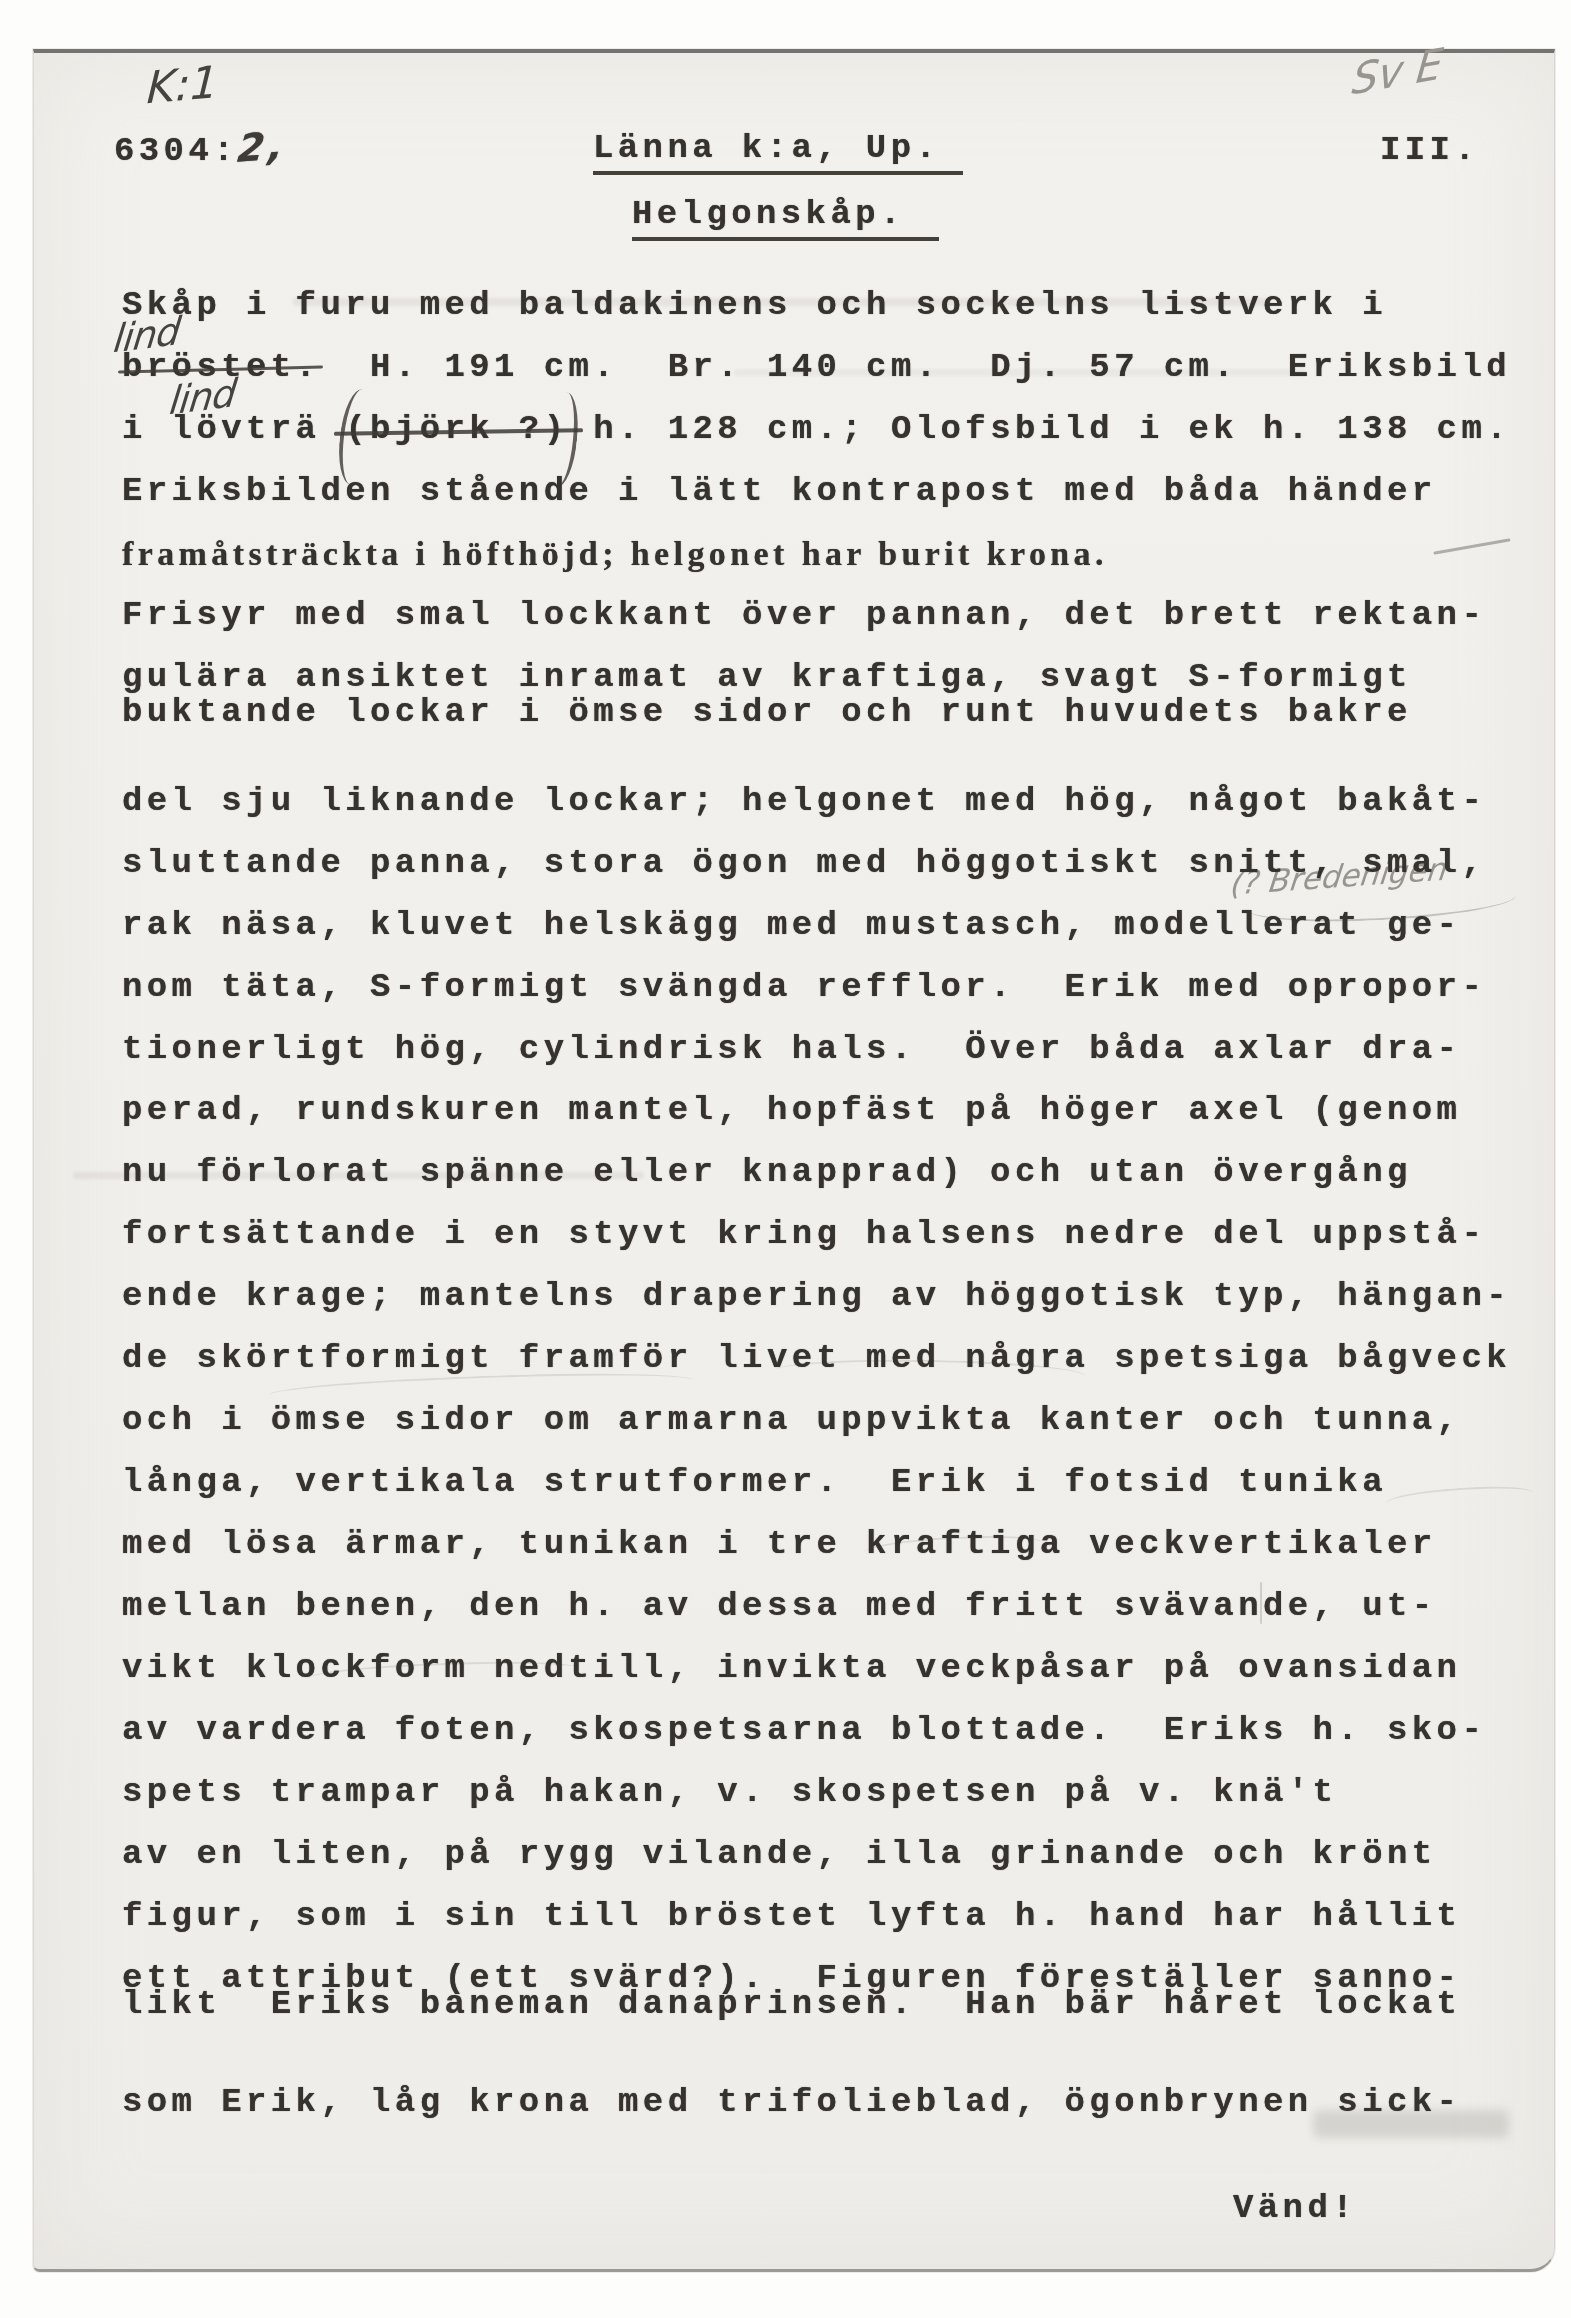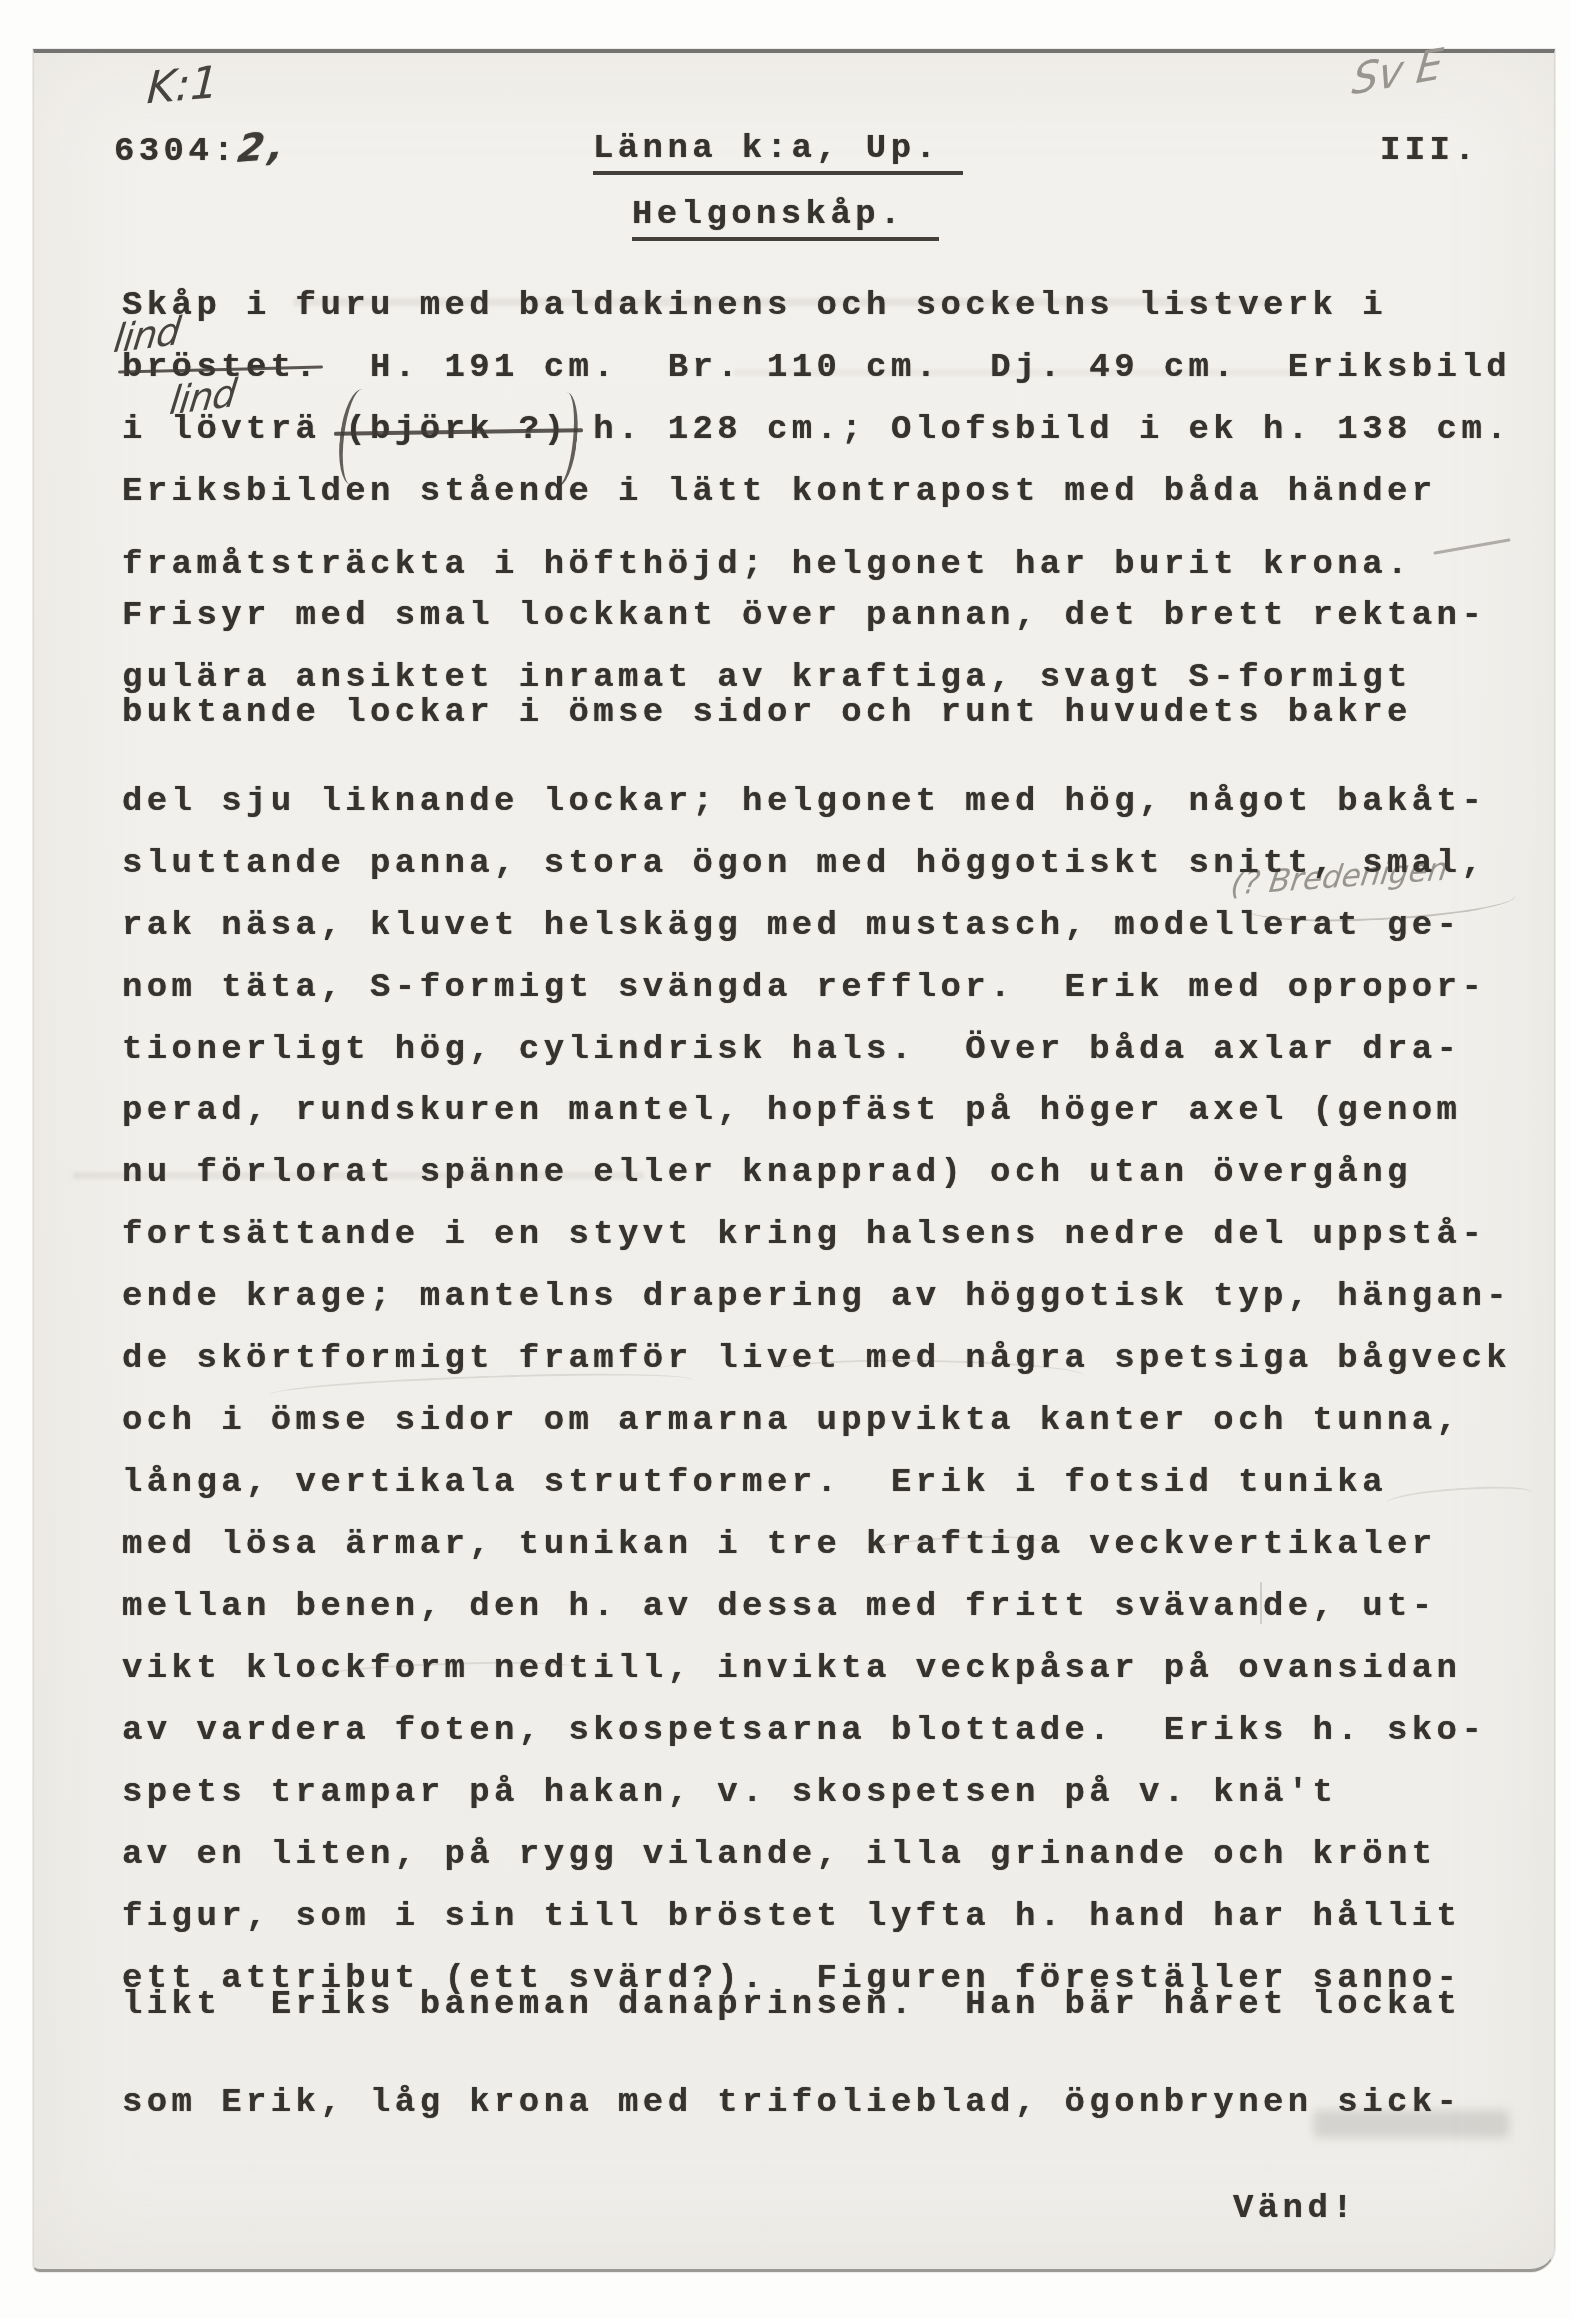--- a/index.html
+++ b/index.html
@@ -90,24 +90,24 @@
 
     <span class="tw underlined pad-r2" style="left:632px;top:196px;">Helgonskåp.</span>
   </div>
 
   <span class="hand ink" style="left:114px;top:313px;font-size:38px;transform:rotate(-7deg) skewX(-14deg);letter-spacing:-0.8px;">lind</span>
   <span class="hand ink" style="left:170px;top:375px;font-size:38px;transform:rotate(-7deg) skewX(-14deg);letter-spacing:-0.8px;">lind</span>
   <span class="hand pencil" style="left:1231px;top:858px;font-size:31px;transform:rotate(-4deg) skewX(-12deg);">(? Bredenigen</span>
 
   <div id="body-text">
       <div class="tw line" style="top: 287px;"><span>Skåp i furu med baldakinens och sockelns listverk i</span></div>
-      <div class="tw line" style="top: 349px;"><span class="struck">bröstet.</span><span>  H. 191 cm.  Br. 110 cm.  Dj. 49 cm.  Eriksbild</span></div>
+      <div class="tw line" style="top: 349px;"><span class="struck">bröstet.</span><span>  H. 191 cm.  Br. 140 cm.  Dj. 57 cm.  Eriksbild</span></div>
       <div class="tw line" style="top: 411px;"><span>i lövträ </span><span class="struck struck2">(björk ?)<i class="arcL"></i><i class="arcR"></i></span><span> h. 128 cm.; Olofsbild i ek h. 138 cm.</span></div>
       <div class="tw line" style="top: 473px;"><span>Eriksbilden stående i lätt kontrapost med båda händer</span></div>
-      <div class="tw line" style="top: 546px;"><span>framåtsträckta i höfthöjd; helgonet har burit krona.</span></div>
+      <div class="tw line" style="top: 535px; font-family: Liberation Serif, serif;"><span>framåtsträckta i höfthöjd; helgonet har burit krona.</span></div>
       <div class="tw line" style="top: 597px;"><span>Frisyr med smal lockkant över pannan, det brett rektan-</span></div>
       <div class="tw line" style="top: 659px;"><span>gulära ansiktet inramat av kraftiga, svagt S-formigt</span></div>
       <div class="tw line" style="top: 694px;"><span>buktande lockar i ömse sidor och runt huvudets bakre</span></div>
       <div class="tw line" style="top: 783px;"><span>del sju liknande lockar; helgonet med hög, något bakåt-</span></div>
       <div class="tw line" style="top: 845px;"><span>sluttande panna, stora ögon med höggotiskt snitt, smal,</span></div>
       <div class="tw line" style="top: 907px;"><span>rak näsa, kluvet helskägg med mustasch, modellerat ge-</span></div>
       <div class="tw line" style="top: 969px;"><span>nom täta, S-formigt svängda refflor.  Erik med opropor-</span></div>
       <div class="tw line" style="top: 1031px;"><span>tionerligt hög, cylindrisk hals.  Över båda axlar dra-</span></div>
       <div class="tw line" style="top: 1092px;"><span>perad, rundskuren mantel, hopfäst på höger axel (genom</span></div>
       <div class="tw line" style="top: 1154px;"><span>nu förlorat spänne eller knapprad) och utan övergång</span></div>

